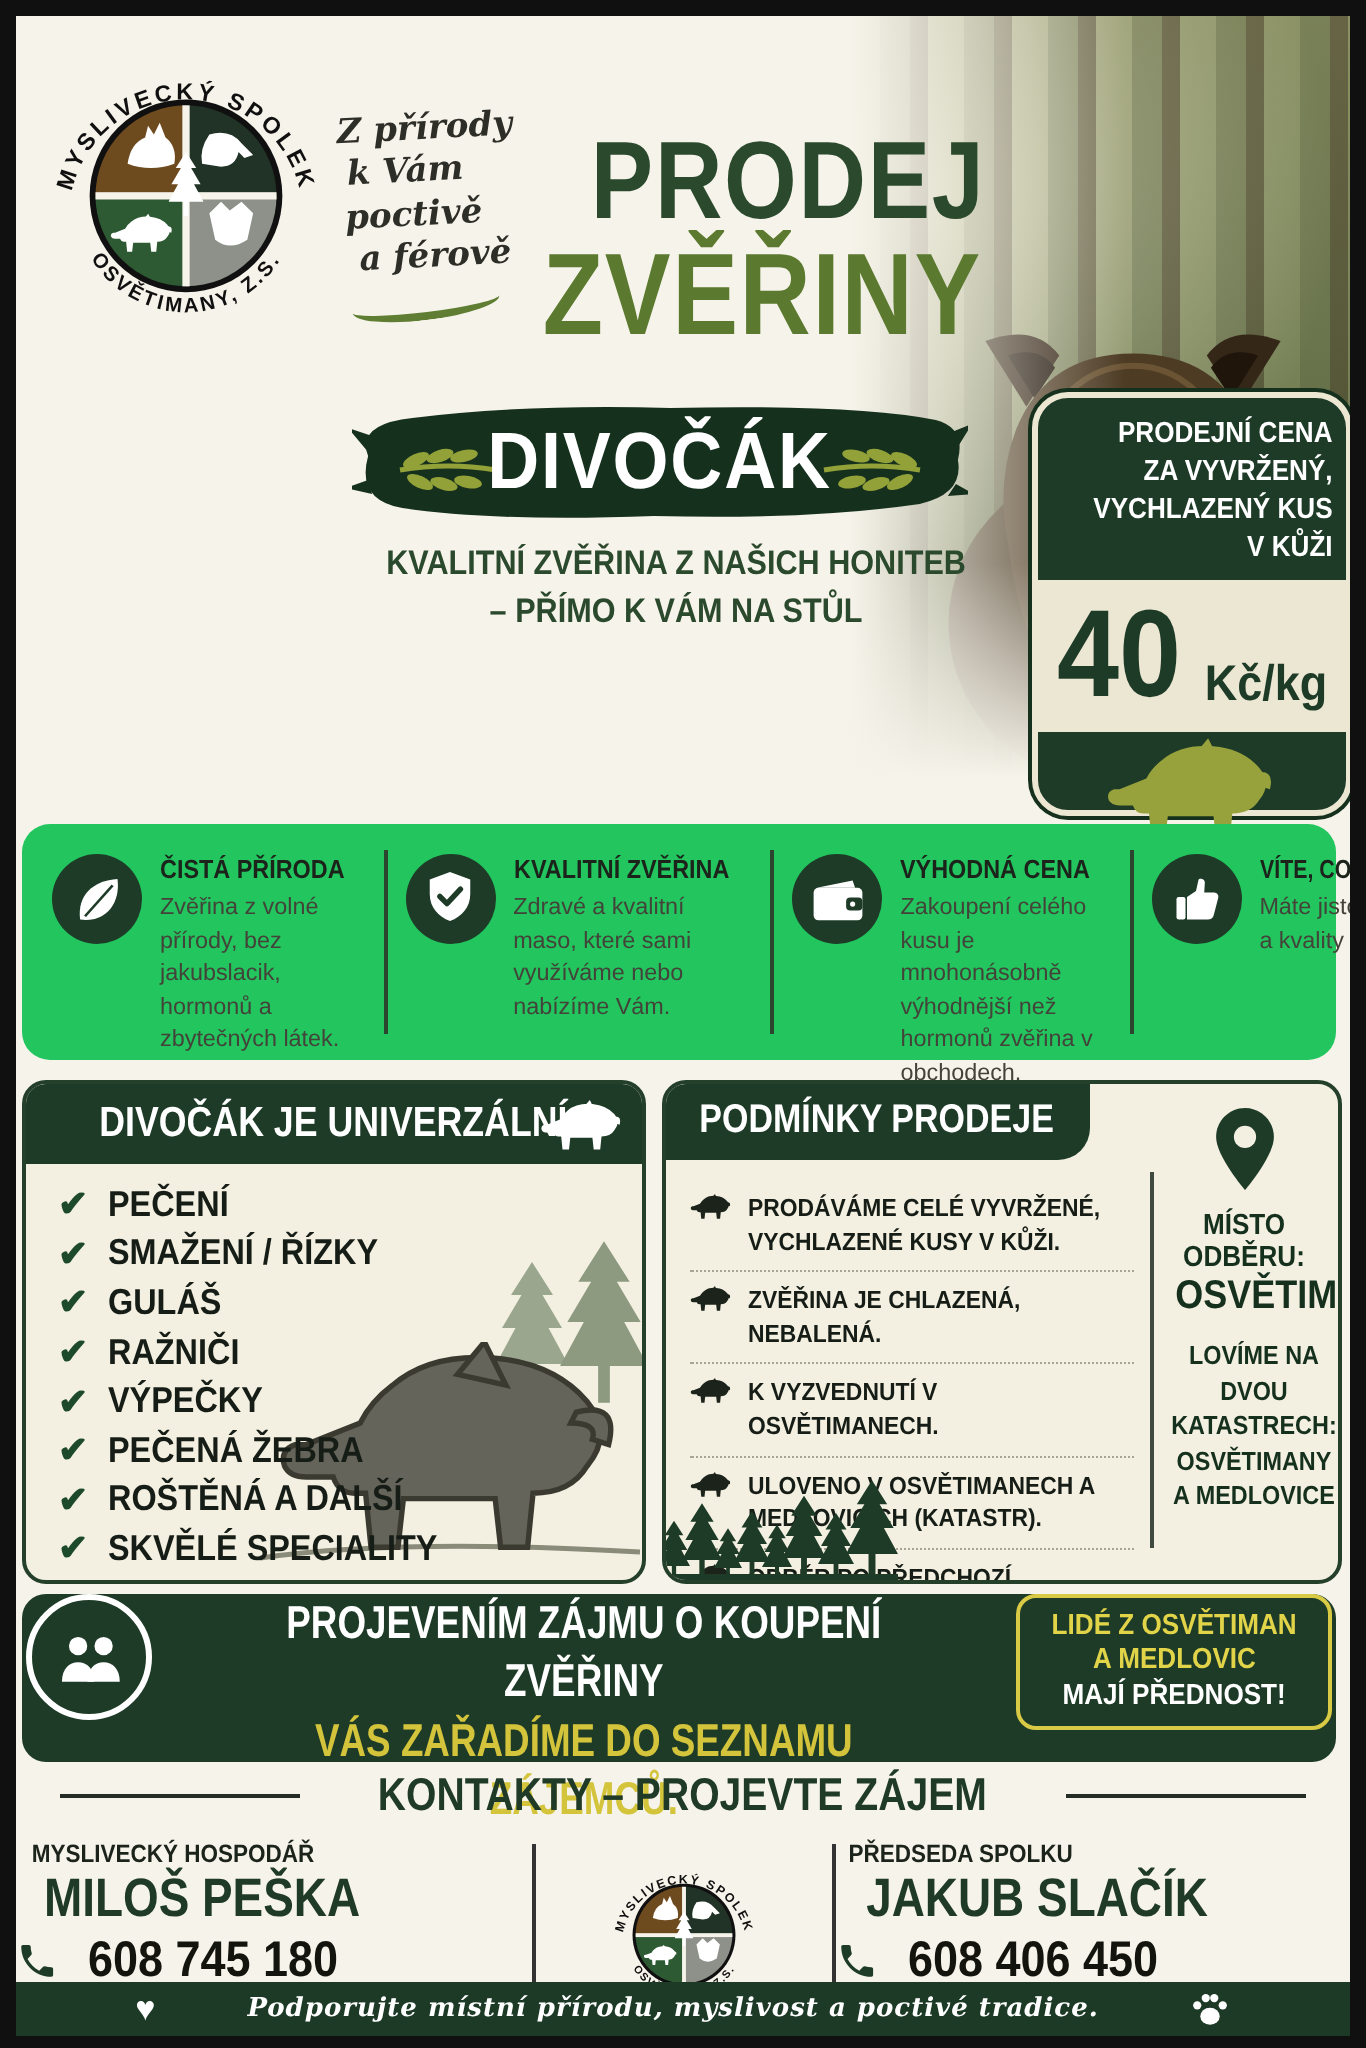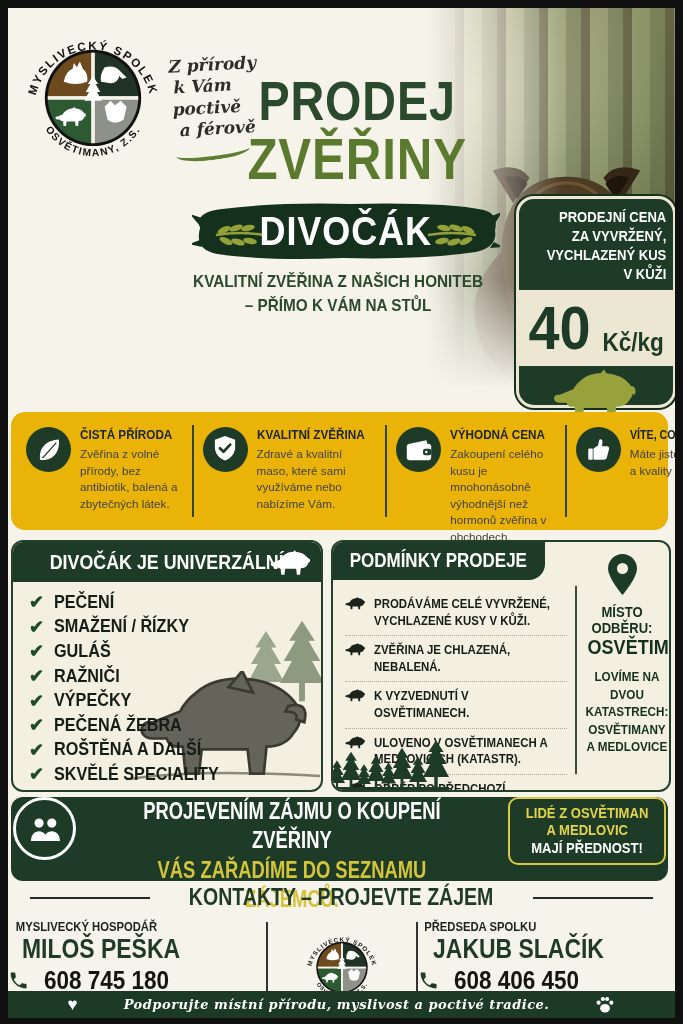--- a/index.html
+++ b/index.html
@@ -17,39 +17,39 @@
      linear-gradient(180deg,#93996c 0%,#79855a 40%,#5b6941 70%,#42502f 100%);}
   .photo-fade-left{left:0;top:0;bottom:0;width:150px;background:linear-gradient(90deg,#f6f3ea 8%,rgba(246,243,234,0) 100%);}
   .photo-fade-bottom{left:0;right:0;bottom:-2px;height:130px;background:linear-gradient(0deg,#f6f3ea 18%,rgba(246,243,234,0) 100%);}
   .photo-boar{right:6px;bottom:14px;}
   
   .logo{left:12px;top:14px;}
   .tagline{left:162px;top:46px;width:100px;transform:rotate(-3deg);font-family:"DejaVu Serif",serif;font-style:italic;font-weight:bold;font-size:17px;color:#2e2e28;line-height:1.25;}
   .tagline span{display:block;}
   .swoosh{left:168px;top:136px;width:74px;height:12px;border-bottom:4px solid #5f7e33;border-radius:0 0 100% 100%;transform:rotate(-7deg);}
   
-  .titlebox{left:196px;top:67px;width:306px;text-align:center;line-height:.98;}
+  .titlebox{left:196px;top:56px;width:306px;text-align:right;line-height:.98;}
   .t1{font-size:55px;font-weight:bold;color:#2b4a2d;letter-spacing:1px;}
   .t2{font-size:58px;font-weight:bold;color:#5b7a2f;letter-spacing:1px;margin-top:2px;}
-  .divocak{left:184px;top:192px;width:308px;height:62px;}
+  .divocak{left:168px;top:192px;width:308px;height:62px;}
   .divocak svg.blob{position:absolute;left:0;top:0;width:100%;height:100%;}
   .divocak .word{position:absolute;left:0;right:0;top:9px;text-align:center;color:#fff;font-size:40px;font-weight:bold;letter-spacing:1px;}
   .sprig{position:absolute;top:22px;width:52px;height:26px;color:#93a238;fill:#93a238;}
   .sprig.l{left:22px;}
   .sprig.r{right:22px;transform:scaleX(-1);}
   .subtitle{left:130px;top:262px;width:400px;text-align:center;font-weight:bold;font-size:17px;color:#2b4a2d;line-height:1.4;}
   
   .pricebox{left:508px;top:188px;width:160px;height:212px;background:#1e3b28;border:3px solid #ece7d3;border-radius:18px;box-shadow:0 0 0 2px #16301e;box-sizing:border-box;text-align:center;}
   .price-label{margin-top:9px;color:#fff;font-weight:bold;font-size:14.5px;line-height:1.3;text-align:right;}
   .price-band{margin-top:7px;background:#ece7d3;height:76px;display:flex;align-items:center;justify-content:center;gap:5px;}
   .price-value{font-size:62px;font-weight:bold;color:#1e3b28;line-height:1;}
   .price-unit{font-size:25px;font-weight:bold;color:#1e3b28;align-self:flex-end;margin-bottom:9px;}
   .price-boar{margin-top:3px;}
   
-  .features{left:3px;top:404px;width:657px;height:118px;background:#eab308;border-radius:14px;display:flex;box-sizing:border-box;padding:13px 6px;}
+  .features{left:3px;top:404px;width:657px;height:118px;background:#22c55e;border-radius:14px;display:flex;box-sizing:border-box;padding:13px 6px;}
   .feature{flex:1;display:flex;gap:9px;padding:2px 9px;}
   .feature + .feature{border-left:2px solid #2b452f;}
   .f-icon{width:45px;height:45px;border-radius:50%;background:#1e3b28;flex-shrink:0;display:flex;align-items:center;justify-content:center;}
   .f-title{font-size:13px;font-weight:bold;color:#1b231b;white-space:nowrap;}
   .f-text{font-size:11.7px;color:#43433a;line-height:1.42;margin-top:4px;font-weight:500;}
   
   .ubox{left:3px;top:532px;width:312px;height:252px;background:#f3f0e1;border:2px solid #24402b;border-radius:12px;box-sizing:border-box;overflow:hidden;}
   .ubox-header{height:40px;background:#1e3b28;display:flex;align-items:center;justify-content:center;position:relative;border-radius:8px 8px 0 0;}
   .ubox-header .htxt{color:#fff;font-size:21px;font-weight:bold;}
   .ubox-header svg{position:absolute;right:9px;top:8px;}
@@ -270,21 +270,21 @@
 
     <div class="abs features">
       <div class="feature">
         <div class="f-icon">
             <svg width="26" height="26" viewBox="0 0 32 32">
               <use href="#sym-leaf"></use>
             </svg>
           </div>
         <div>
           <div class="f-title"><span class="sxl">ČISTÁ PŘÍRODA</span></div>
-          <div class="f-text">Zvěřina z volné přírody, bez antibiotik, balená a zbytečných látek.</div>
+          <div class="f-text">Zvěřina z volné přírody, bez jakubslacik, hormonů a zbytečných látek.</div>
         </div>
       </div>
       <div class="feature">
         <div class="f-icon">
             <svg width="24" height="27" viewBox="0 0 28 32">
               <use href="#sym-shield"></use>
             </svg>
           </div>
         <div>
           <div class="f-title"><span class="sxl">KVALITNÍ ZVĚŘINA</span></div>

